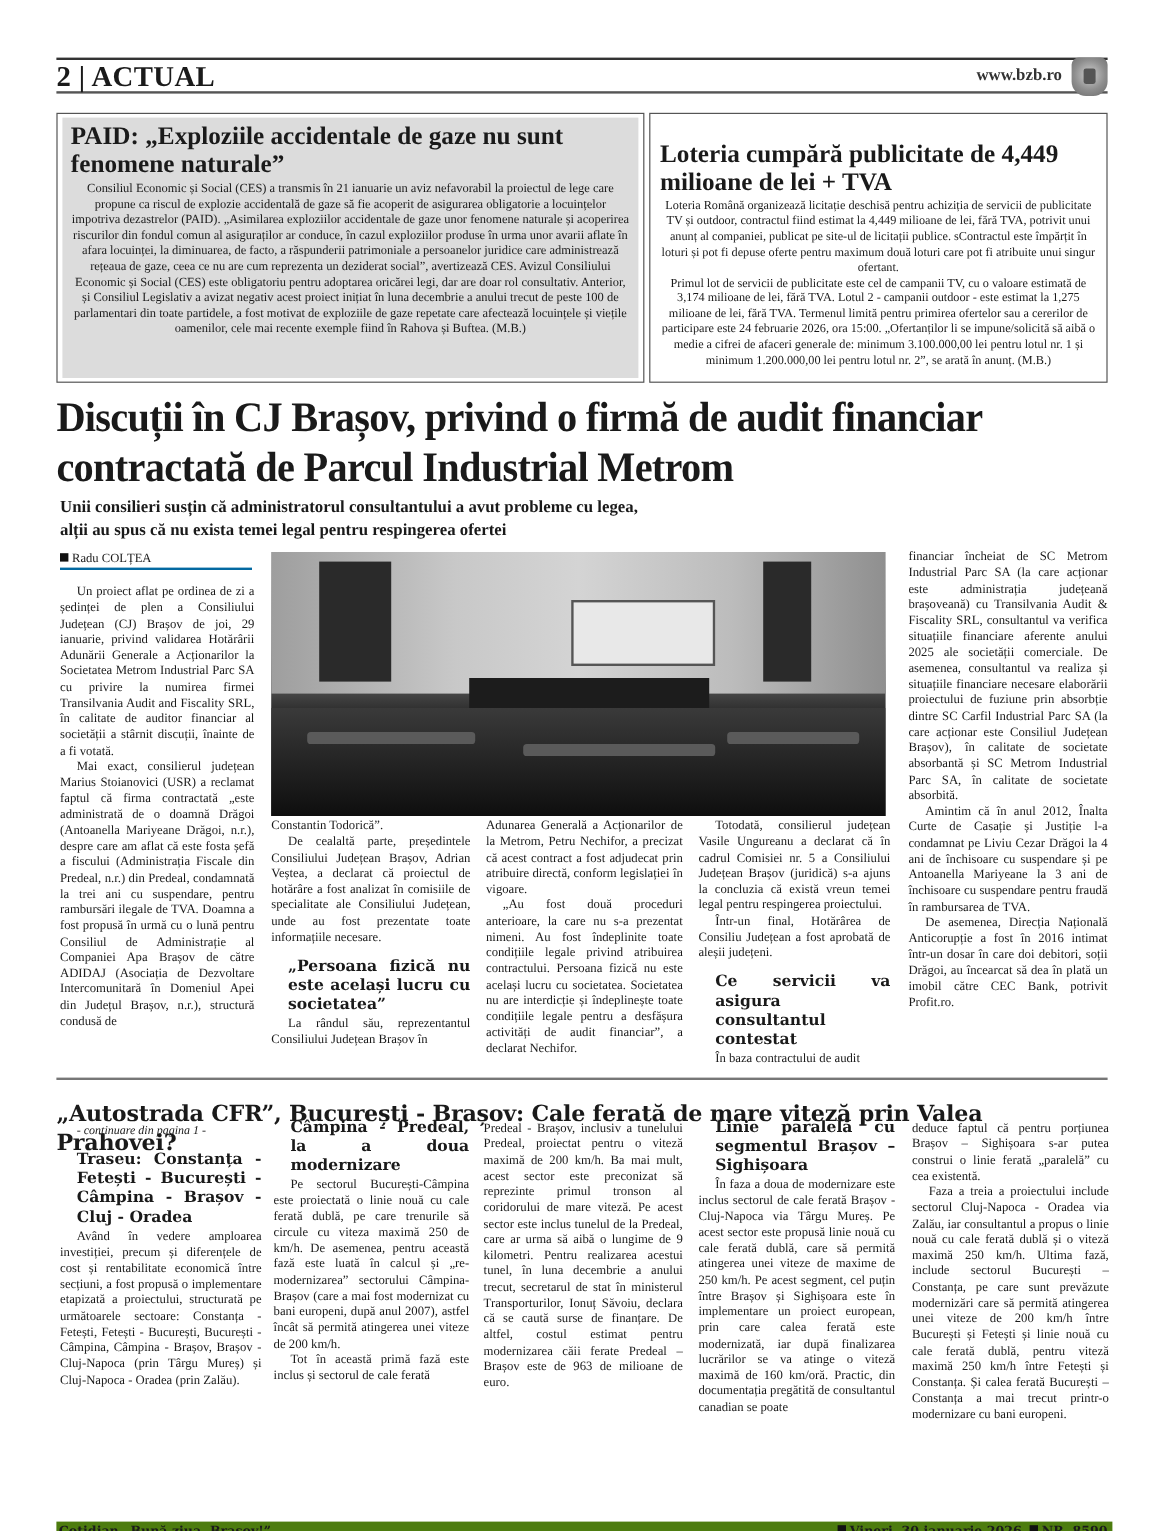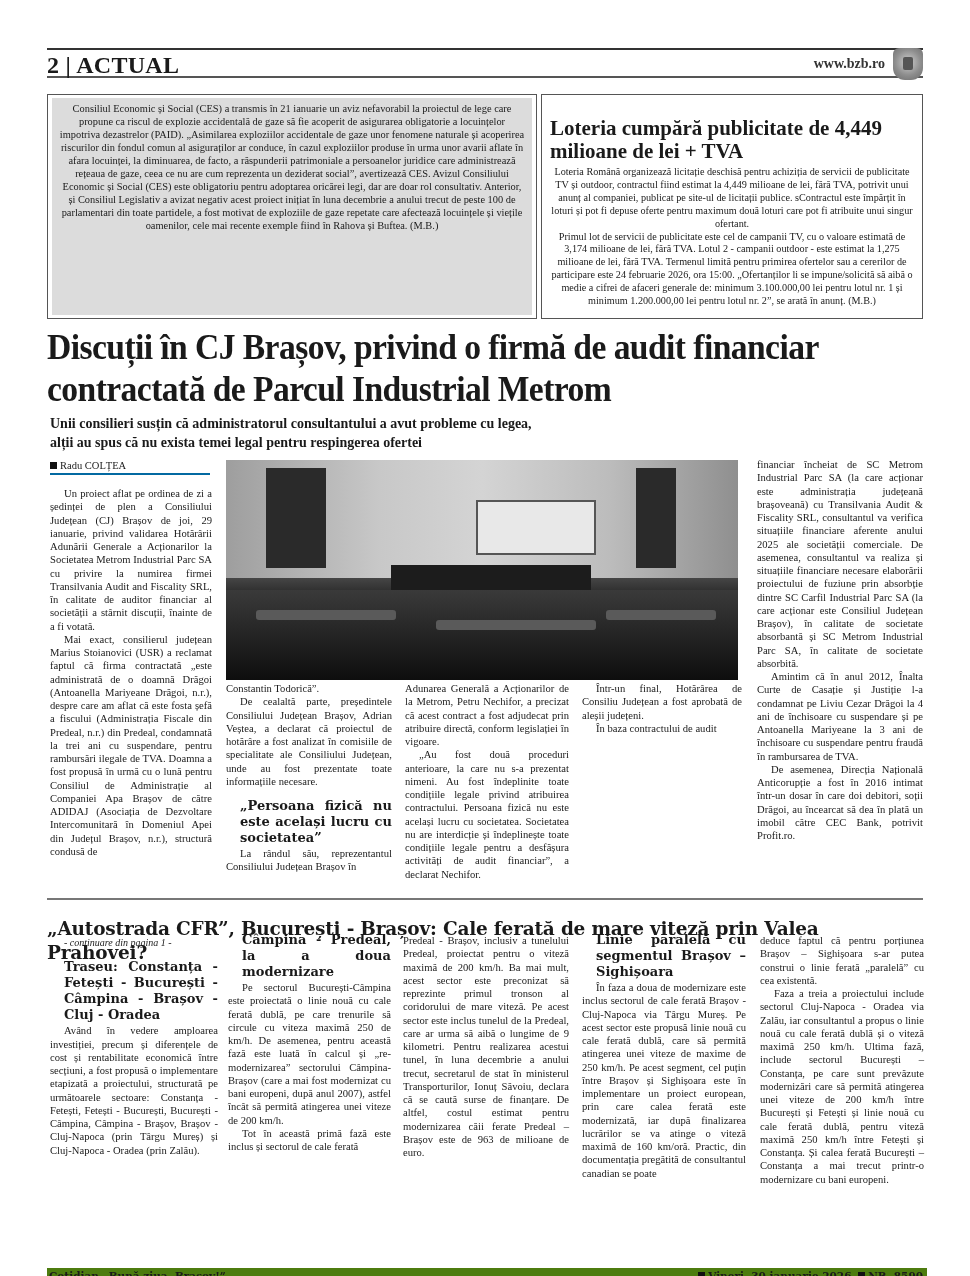--- a/index.html
+++ b/index.html
@@ -50,20 +50,21 @@
 <body>
 
 <div class="page-header">
   <span class="section">2 | ACTUAL</span>
   <span class="site">www.bzb.ro</span>
   <span class="crest"></span>
 </div>
 
 <div class="box box-paid">
   <div class="inner">
+    <h2>PAID: „Exploziile accidentale de gaze nu sunt fenomene naturale”</h2>
     <p>Consiliul Economic și Social (CES) a transmis în 21 ianuarie un aviz nefavorabil la proiectul de lege care propune ca riscul de explozie accidentală de gaze să fie acoperit de asigurarea obligatorie a locuințelor impotriva dezastrelor (PAID). „Asimilarea exploziilor accidentale de gaze unor fenomene naturale și acoperirea riscurilor din fondul comun al asiguraților ar conduce, în cazul exploziilor produse în urma unor avarii aflate în afara locuinței, la diminuarea, de facto, a răspunderii patrimoniale a persoanelor juridice care administrează rețeaua de gaze, ceea ce nu are cum reprezenta un deziderat social”, avertizează CES. Avizul Consiliului Economic și Social (CES) este obligatoriu pentru adoptarea oricărei legi, dar are doar rol consultativ. Anterior, și Consiliul Legislativ a avizat negativ acest proiect inițiat în luna decembrie a anului trecut de peste 100 de parlamentari din toate partidele, a fost motivat de exploziile de gaze repetate care afectează locuințele și viețile oamenilor, cele mai recente exemple fiind în Rahova și Buftea. (M.B.)</p>
   </div>
 </div>
 
 <div class="box box-lot">
   <h2>Loteria cumpără publicitate de 4,449 milioane de lei + TVA</h2>
   <p>Loteria Română organizează licitație deschisă pentru achiziția de servicii de publicitate TV și outdoor, contractul fiind estimat la 4,449 milioane de lei, fără TVA, potrivit unui anunț al companiei, publicat pe site-ul de licitații publice. sContractul este împărțit în loturi și pot fi depuse oferte pentru maximum două loturi care pot fi atribuite unui singur ofertant.</p>
   <p>Primul lot de servicii de publicitate este cel de campanii TV, cu o valoare estimată de 3,174 milioane de lei, fără TVA. Lotul 2 - campanii outdoor - este estimat la 1,275 milioane de lei, fără TVA. Termenul limită pentru primirea ofertelor sau a cererilor de participare este 24 februarie 2026, ora 15:00. „Ofertanților li se impune/solicită să aibă o medie a cifrei de afaceri generale de: minimum 3.100.000,00 lei pentru lotul nr. 1 și minimum 1.200.000,00 lei pentru lotul nr. 2”, se arată în anunț. (M.B.)</p>
 </div>
 
@@ -99,21 +100,23 @@
   <h3>„Persoana fizică nu este același lucru cu societatea”</h3>
   <p>La rândul său, reprezentantul Consiliului Județean Brașov în</p>
 </div>
 
 <div class="col" style="left:405px; top:682px; width:164px;">
   <p class="noindent">Adunarea Generală a Acționarilor de la Metrom, Petru Nechifor, a precizat că acest contract a fost adjudecat prin atribuire directă, conform legislației în vigoare.</p>
   <p>„Au fost două proceduri anterioare, la care nu s-a prezentat nimeni. Au fost îndeplinite toate condițiile legale privind atribuirea contractului. Persoana fizică nu este același lucru cu societatea. Societatea nu are interdicție și îndeplinește toate condițiile legale pentru a desfășura activități de audit financiar”, a declarat Nechifor.</p>
 </div>
 
 <div class="col" style="left:582px; top:682px; width:160px;">
+  <p>Totodată, consilierul județean Vasile Ungureanu a declarat că în cadrul Comisiei nr. 5 a Consiliului Județean Brașov (juridică) s-a ajuns la concluzia că există vreun temei legal pentru respingerea proiectului.</p>
   <p>Într-un final, Hotărârea de Consiliu Județean a fost aprobată de aleșii județeni.</p>
+  <h3 style="margin-left:14px;">Ce servicii va asigura consultantul contestat</h3>
   <p>În baza contractului de audit</p>
 </div>
 
 <div class="col" style="left:757px; top:458px; width:166px;">
   <p class="noindent">financiar încheiat de SC Metrom Industrial Parc SA (la care acționar este administrația județeană brașoveană) cu Transilvania Audit &amp; Fiscality SRL, consultantul va verifica situațiile financiare aferente anului 2025 ale societății comerciale. De asemenea, consultantul va realiza și situațiile financiare necesare elaborării proiectului de fuziune prin absorbție dintre SC Carfil Industrial Parc SA (la care acționar este Consiliul Județean Brașov), în calitate de societate absorbantă și SC Metrom Industrial Parc SA, în calitate de societate absorbită.</p>
   <p>Amintim că în anul 2012, Înalta Curte de Casație și Justiție l-a condamnat pe Liviu Cezar Drăgoi la 4 ani de închisoare cu suspendare și pe Antoanella Mariyeane la 3 ani de închisoare cu suspendare pentru fraudă în rambursarea de TVA.</p>
   <p>De asemenea, Direcția Națională Anticorupție a fost în 2016 intimat într-un dosar în care doi debitori, soții Drăgoi, au încearcat să dea în plată un imobil către CEC Bank, potrivit Profit.ro.</p>
 </div>
 
 <h1 class="rail-title">„Autostrada CFR”, București - Brașov: Cale ferată de mare viteză prin Valea Prahovei?</h1>

